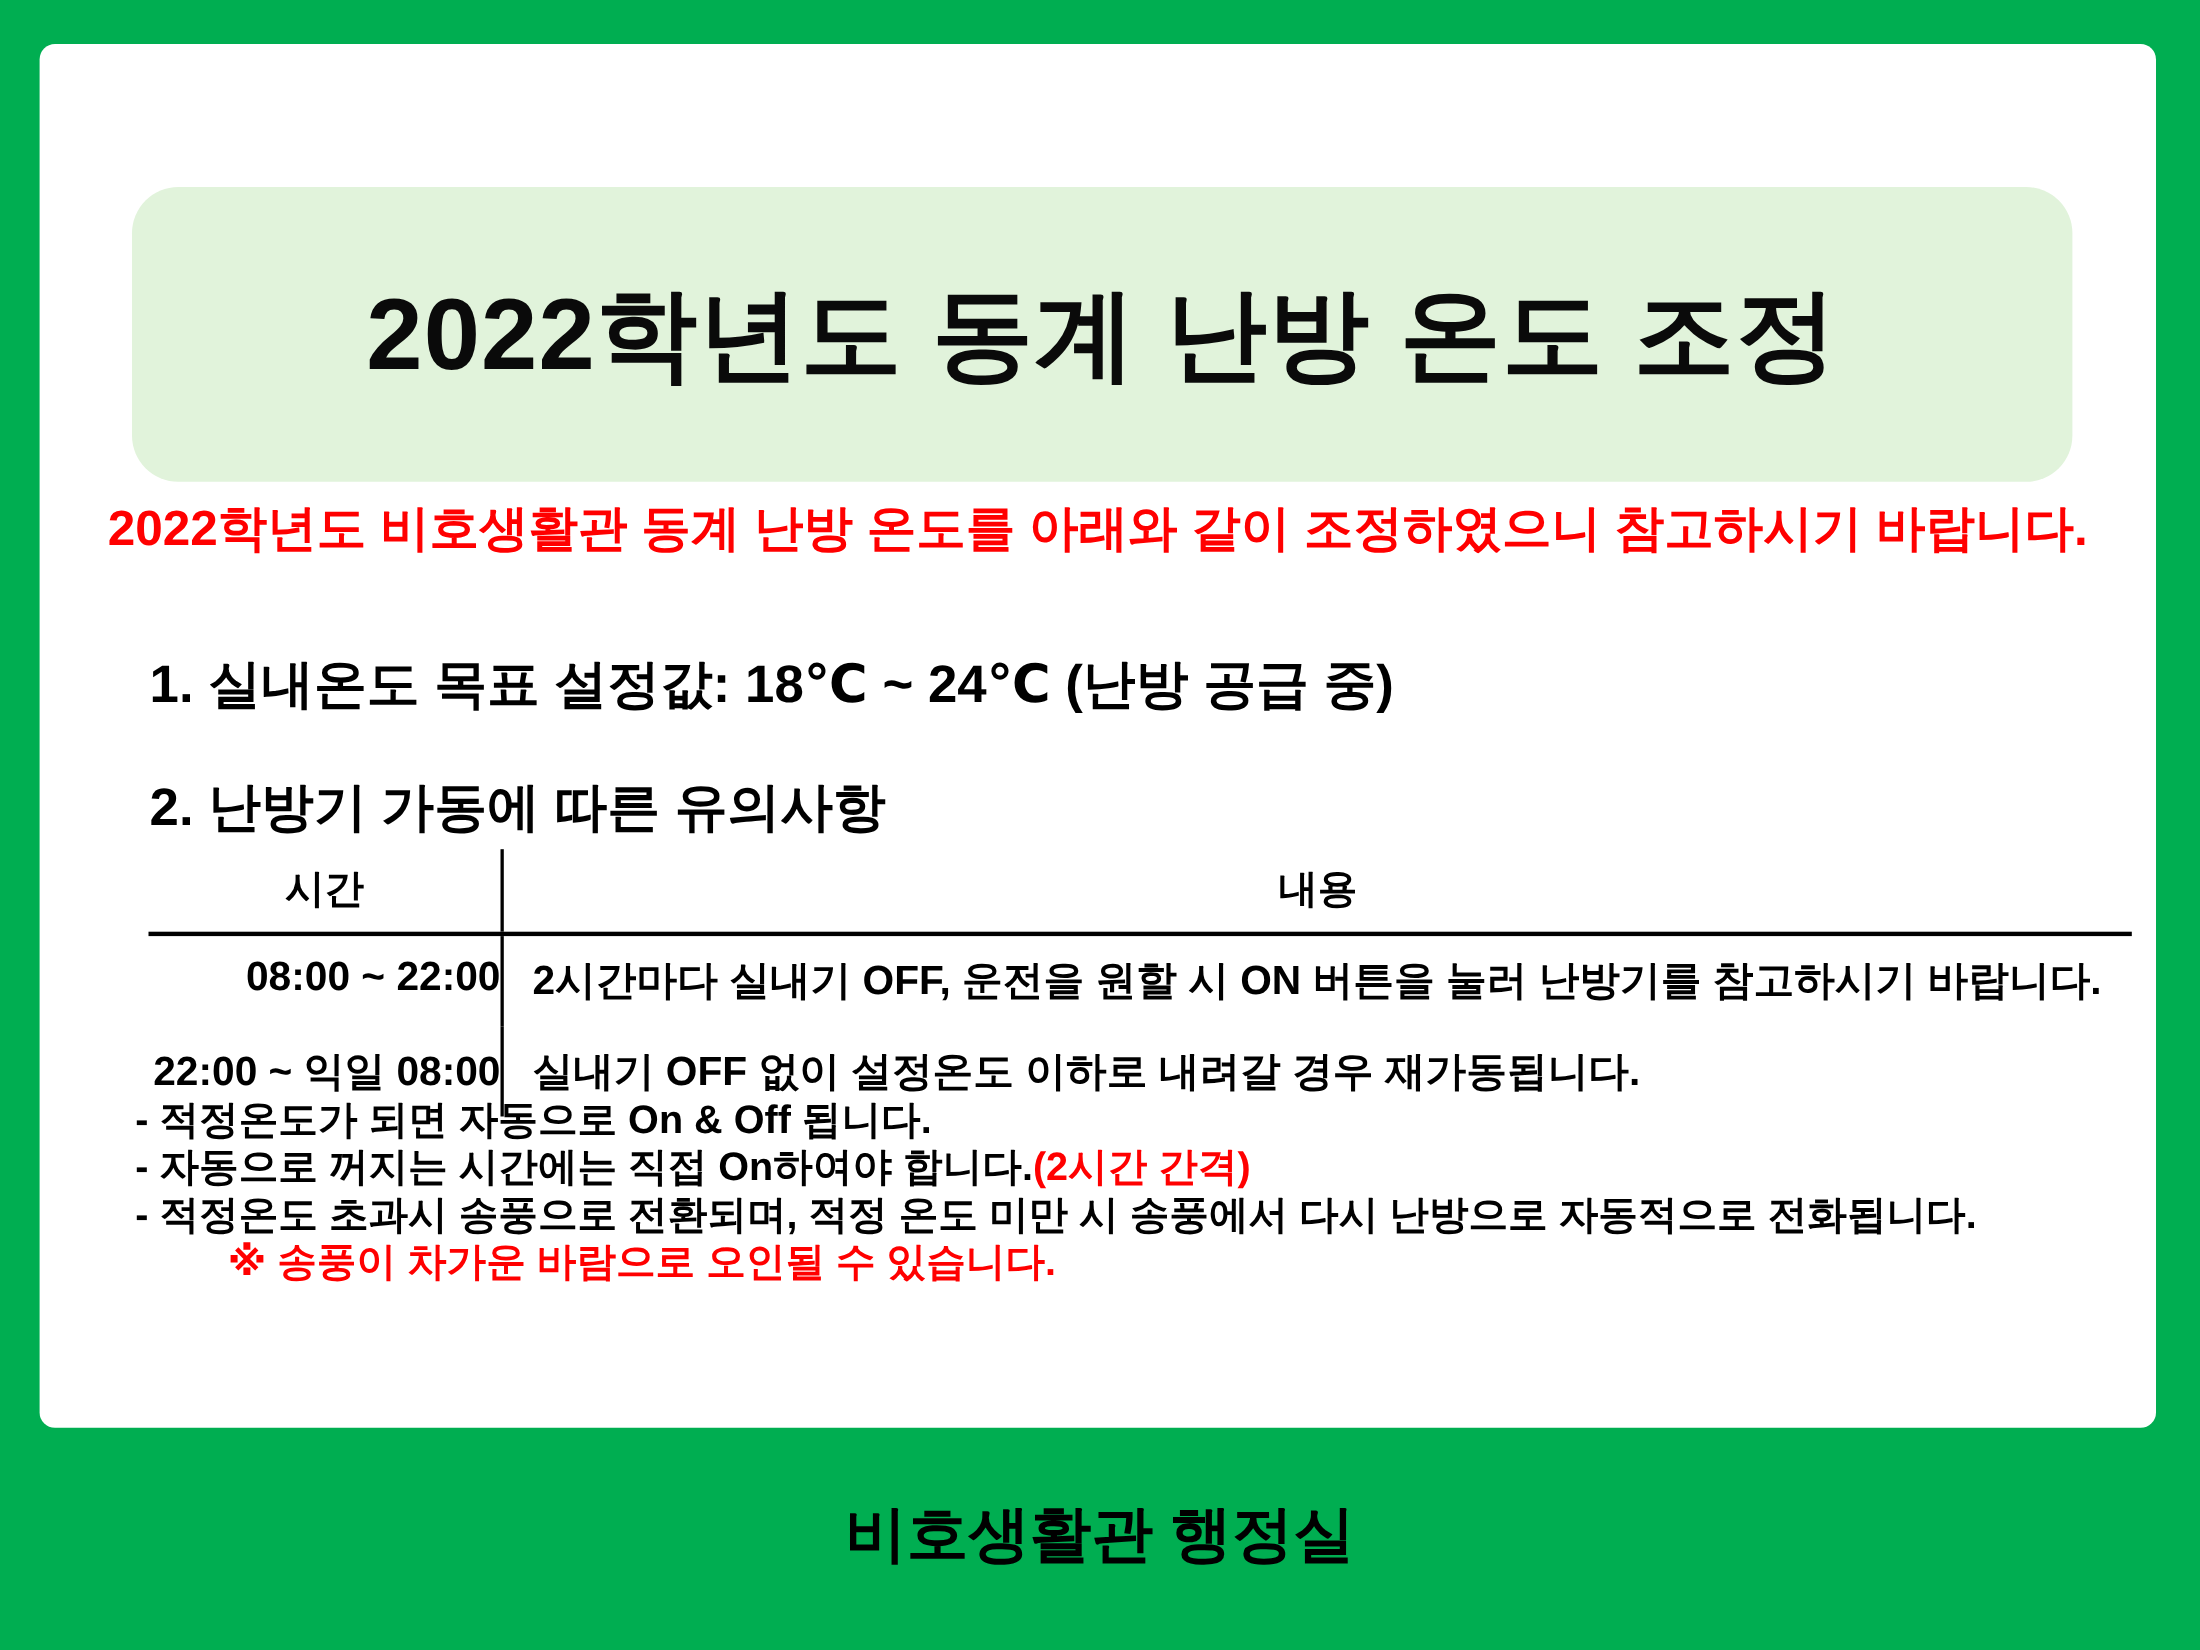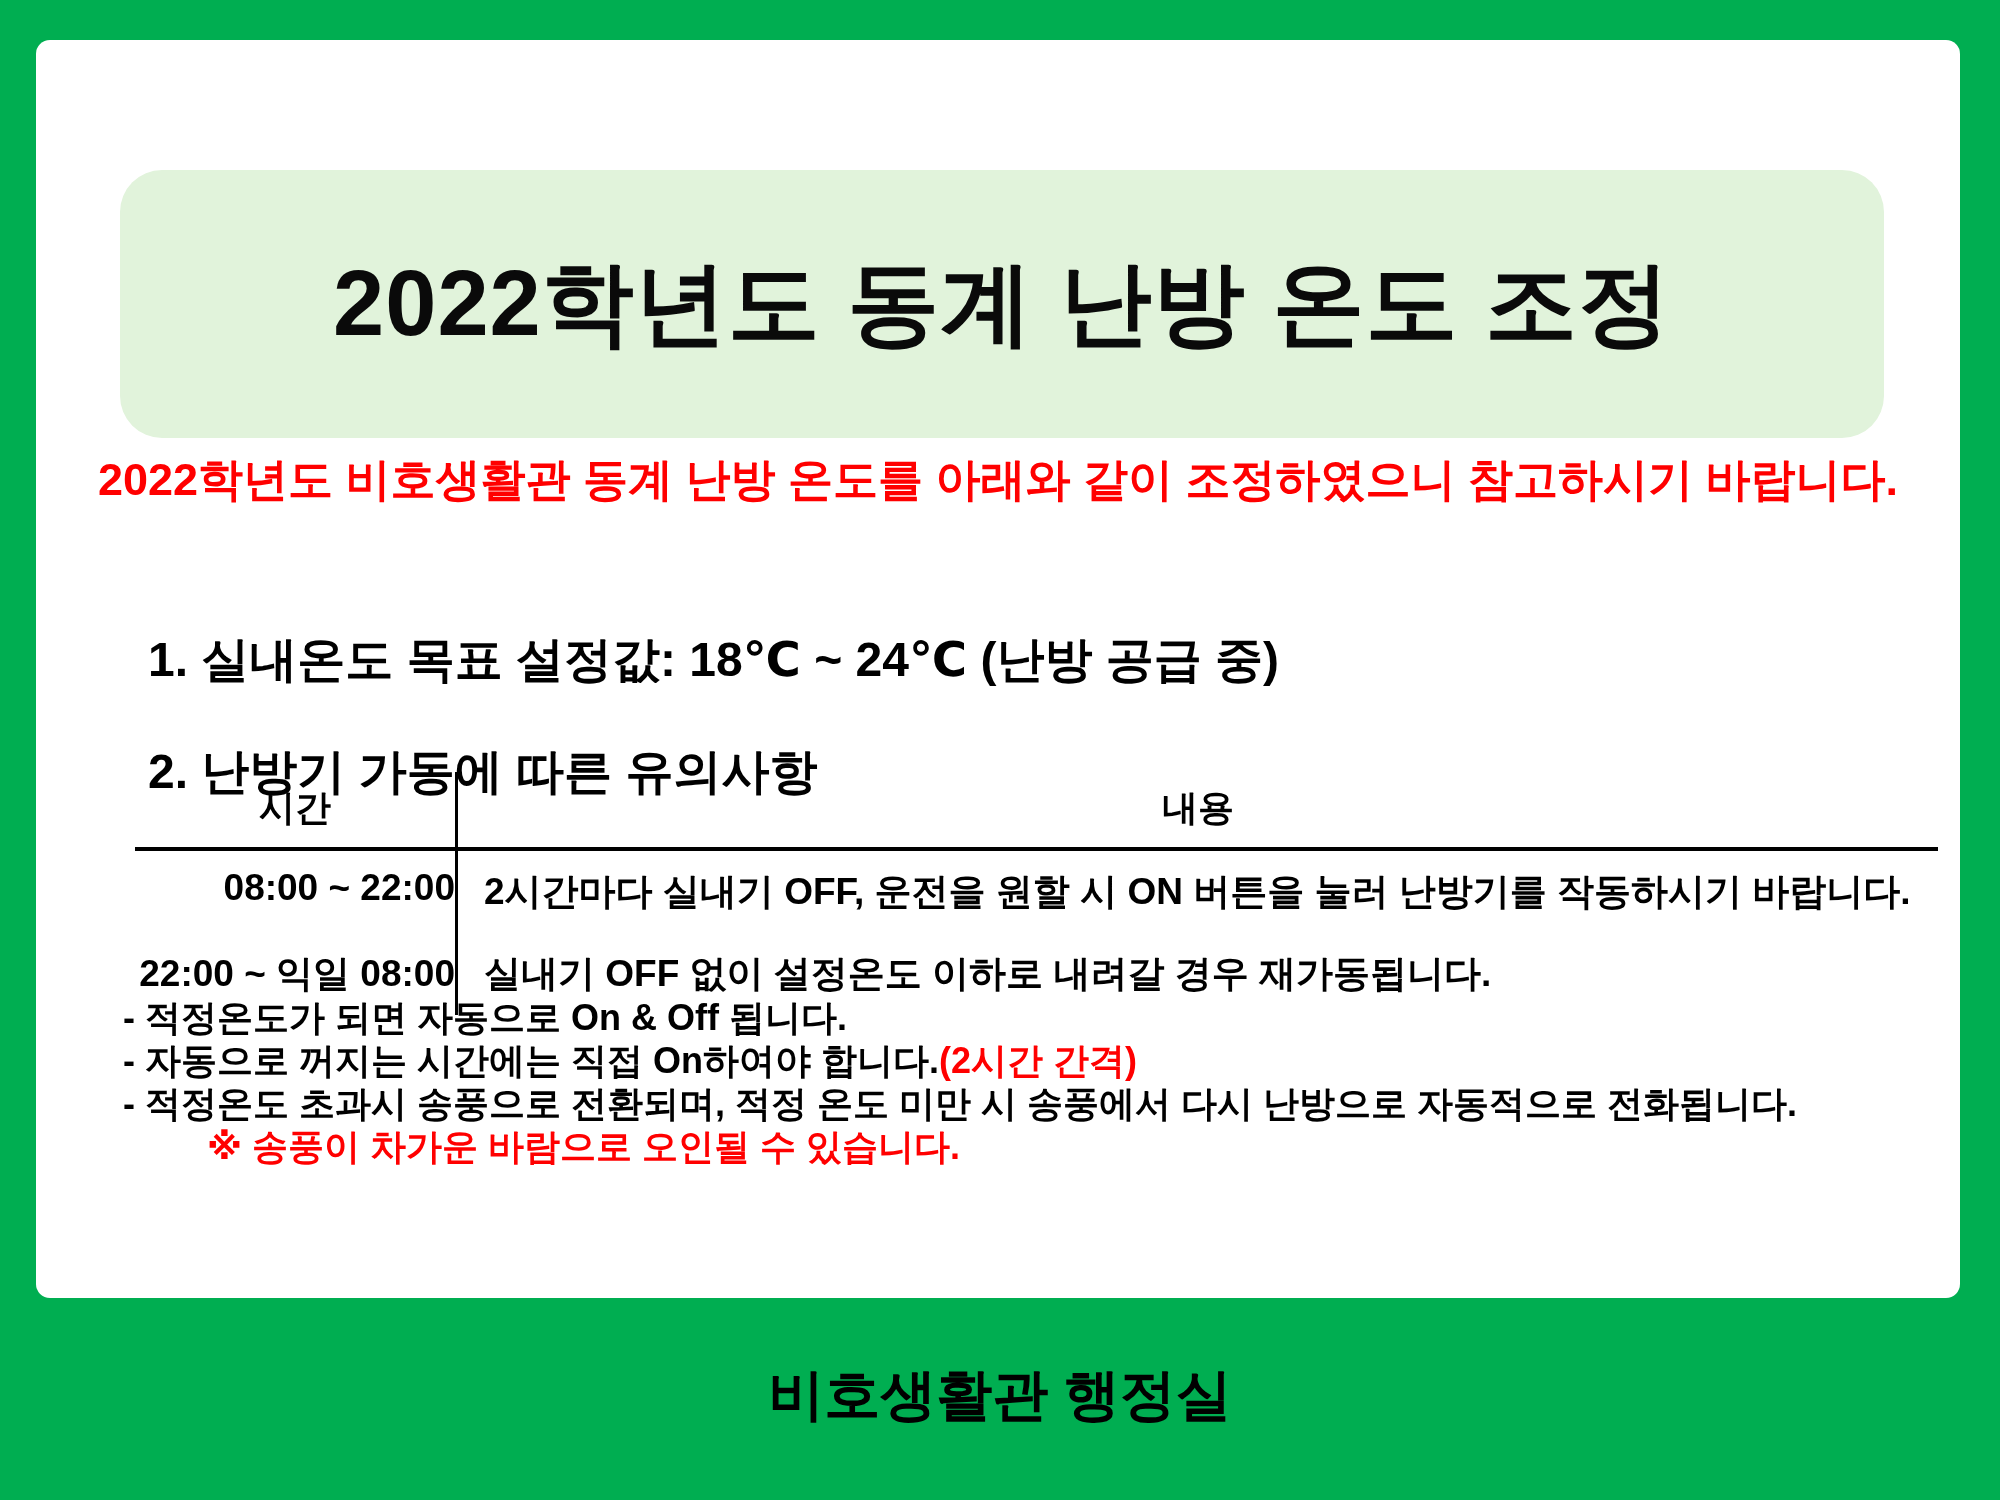--- a/index.html
+++ b/index.html
@@ -45,24 +45,23 @@
   .subtitle{
     position:absolute;
     left:0;top:410px;width:100%;
     text-align:center;
     font-size:45px;
     color:var(--red);
     white-space:nowrap;
   }
   .section{
     position:absolute;
-    left:112px;
+    left:100px;
     font-size:48px;
     white-space:nowrap;
-    margin-top:38px;
   }
   .section.s1{top:550px;}
   .section.s2{top:662px;}
   .table{
     position:absolute;
     left:99px;top:732px;
     width:1803px;
   }
   .thead{
     display:flex;
@@ -115,21 +114,21 @@
     <div class="section s1">1. 실내온도 목표 설정값: 18℃ ~ 24℃ (난방 공급 중)</div>
     <div class="section s2">2. 난방기 가동에 따른 유의사항</div>
 
     <div class="table">
       <div class="thead">
         <div class="th time">시간</div>
         <div class="th content">내용</div>
       </div>
       <div class="trow">
         <div class="td time">08:00 ~ 22:00</div>
-        <div class="td content">2시간마다 실내기 OFF, 운전을 원할 시 ON 버튼을 눌러 난방기를 작동하시기 바랍니다.</div>
+        <div class="td content">2시간마다 실내기 OFF, 운전을 원할 시 ON 버튼을 눌러 난방기를 참고하시기 바랍니다.</div>
       </div>
       <div class="trow">
         <div class="td time">22:00 ~ 익일 08:00</div>
         <div class="td content">실내기 OFF 없이 설정온도 이하로 내려갈 경우 재가동됩니다.</div>
       </div>
     </div>
 
     <div class="notes">
       <div class="note"><span class="note-black">- 적정온도가 되면 자동으로 On &amp; Off 됩니다.</span><span class="note-red"></span></div>
       <div class="note"><span class="note-black">- 자동으로 꺼지는 시간에는 직접 On하여야 합니다.</span><span class="note-red">(2시간 간격)</span></div>

